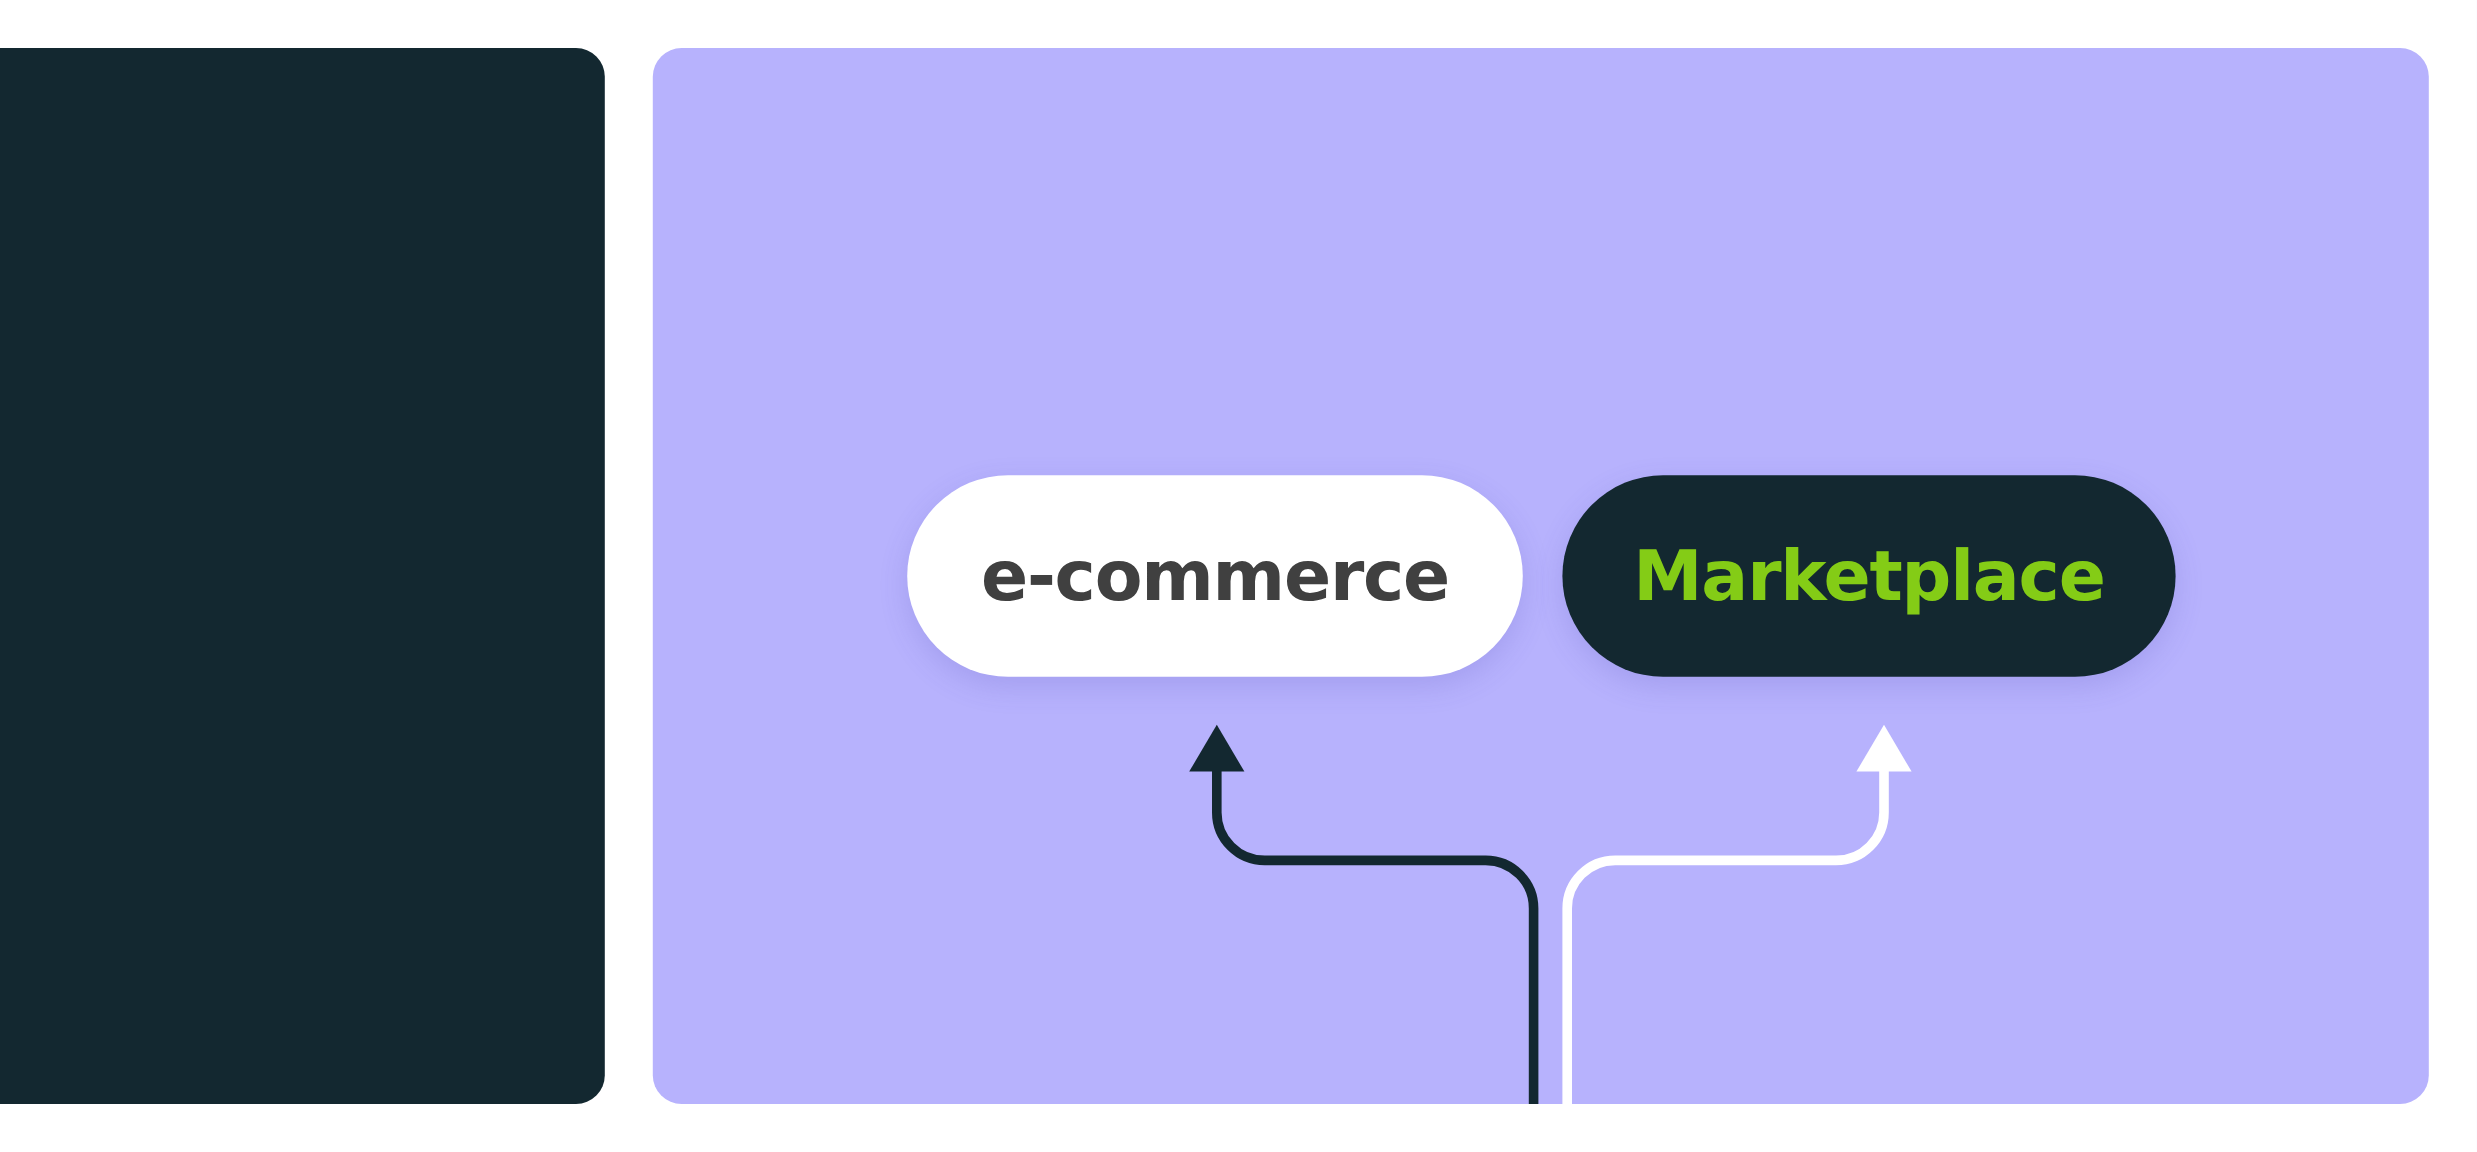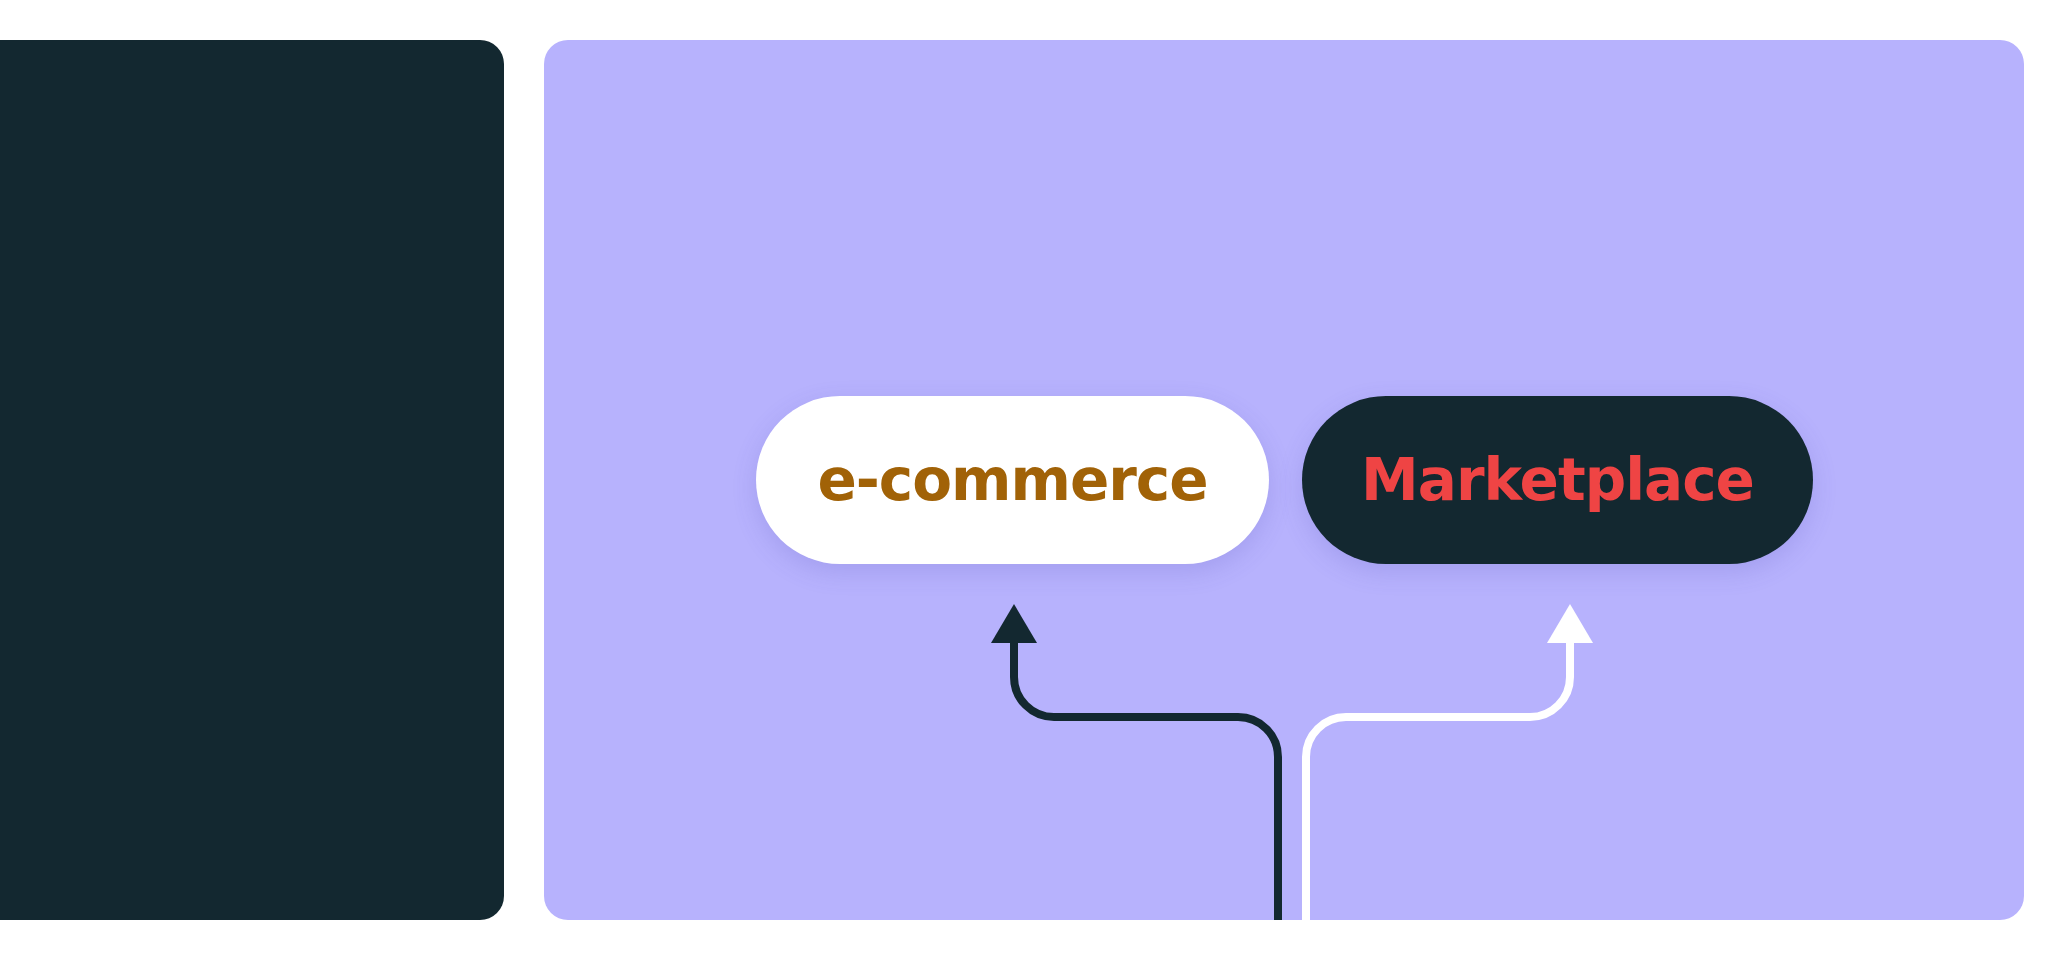--- a/index.html
+++ b/index.html
@@ -50,27 +50,27 @@
       font-size: 58px;
       letter-spacing: -1px;
       line-height: 1;
       white-space: nowrap;
     }
     .pill-ecommerce {
       left: 212px;  
       width: 513px;
       background: #ffffff;
     }
-    .pill-ecommerce .pill-label { color: #a16207; }
+    .pill-ecommerce .pill-label { color: #404040; }
     .pill-marketplace {
       left: 758px;  
       width: 511px;
       background: #132830;
     }
-    .pill-marketplace .pill-label { color: #ef4444; }
+    .pill-marketplace .pill-label { color: #84cc16; }
     .connectors {
       position: absolute;
       left: 0;
       top: 0;
       width: 1480px;
       height: 880px;
       pointer-events: none;
     }
   </style>
 </head>

